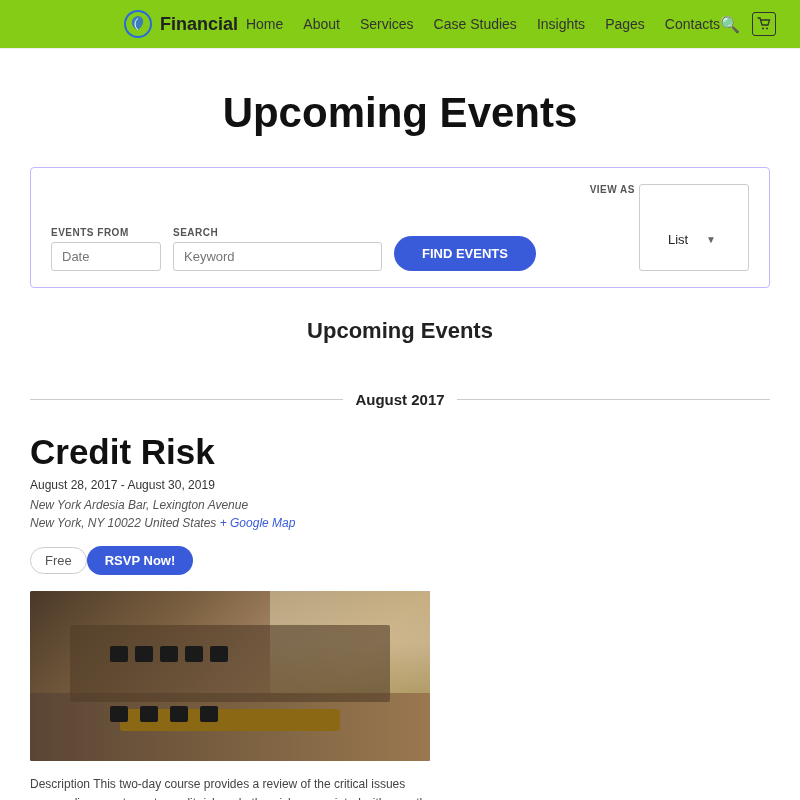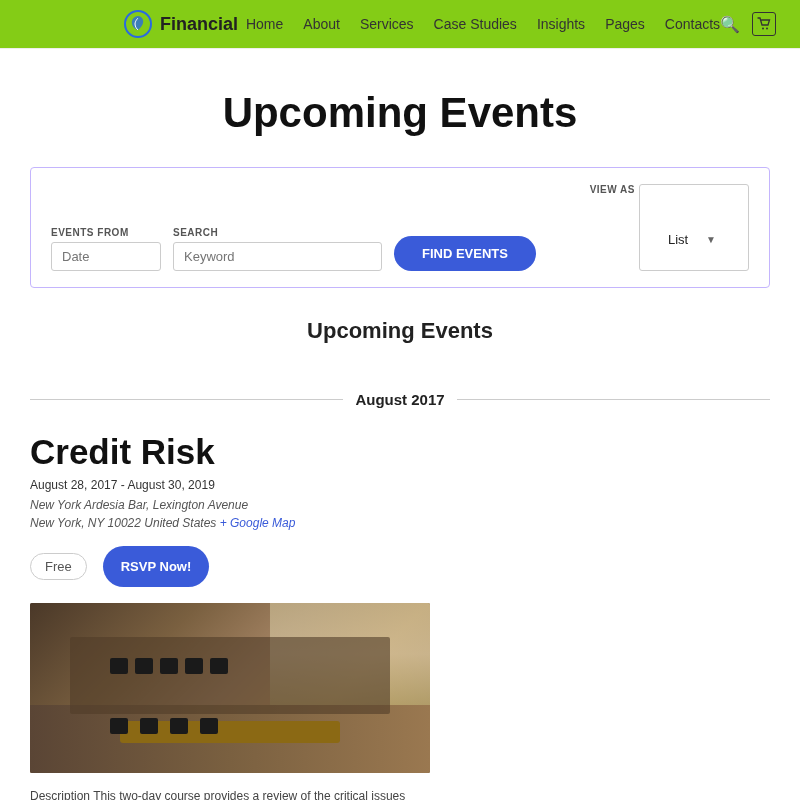--- a/index.html
+++ b/index.html
@@ -206,37 +206,37 @@
       margin-bottom: 14px;
       line-height: 1.5;
     }
     .event-location a {
       color: #3a5bd9;
       text-decoration: none;
     }
     .event-tags {
       display: flex;
       align-items: center;
-      gap: 16px;
+      gap: 0;
       margin-bottom: 16px;
     }
     .tag-free {
       border: 1.5px solid #ccc;
       border-radius: 24px;
       padding: 5px 14px;
       font-size: 13px;
       color: #555;
       background: #fff;
     }
     .tag-rsvp {
       background: #3a5bd9;
       color: #fff;
       border: none;
       border-radius: 24px;
-      padding: 13px 18px;
+      padding: 7px 18px;
       font-size: 13px;
       font-weight: 700;
       cursor: pointer;
     }
     .event-image {
       width: 100%;
       max-width: 400px;
       height: 170px;
       background: #6a5a4a;
       border-radius: 2px;

